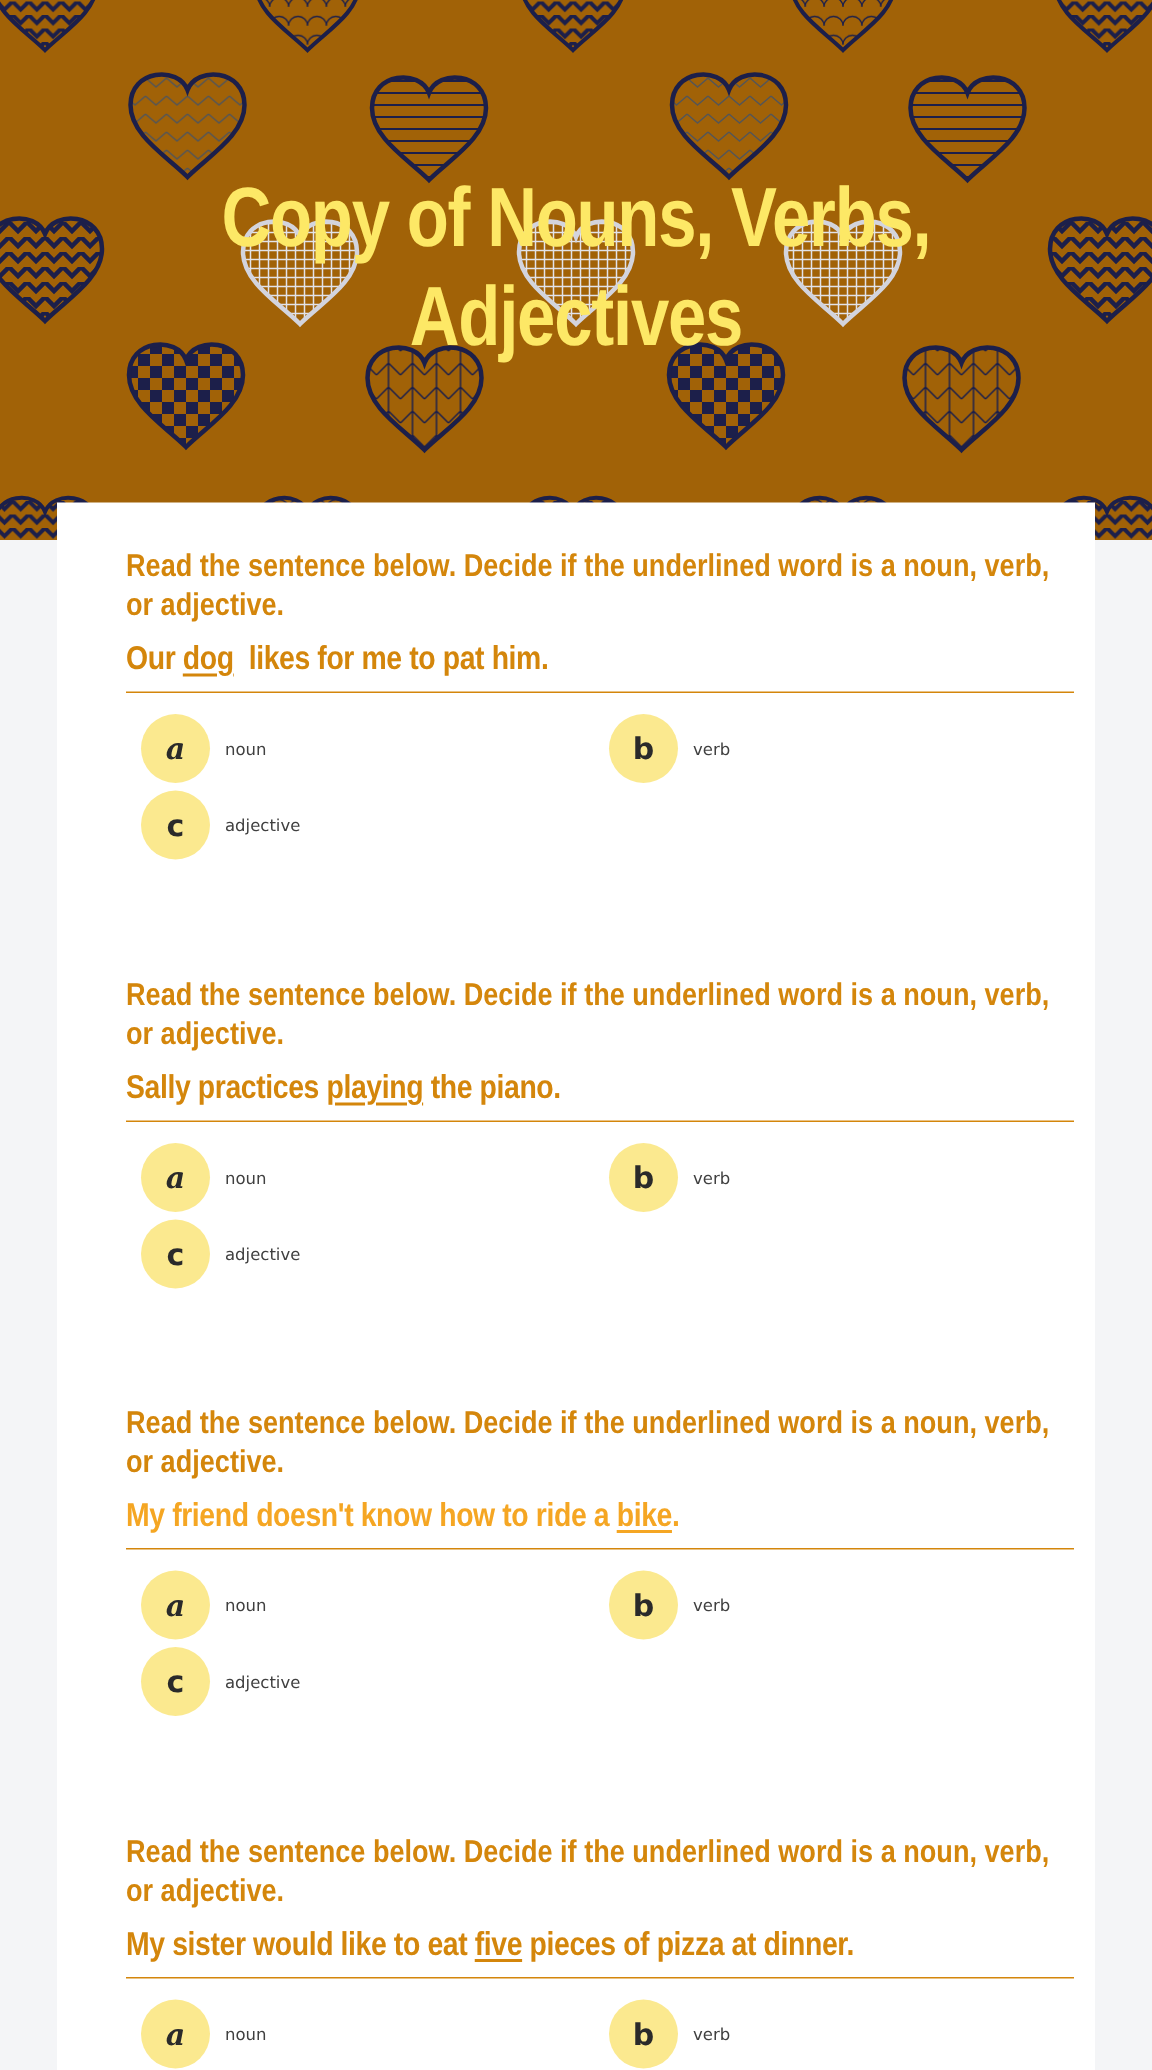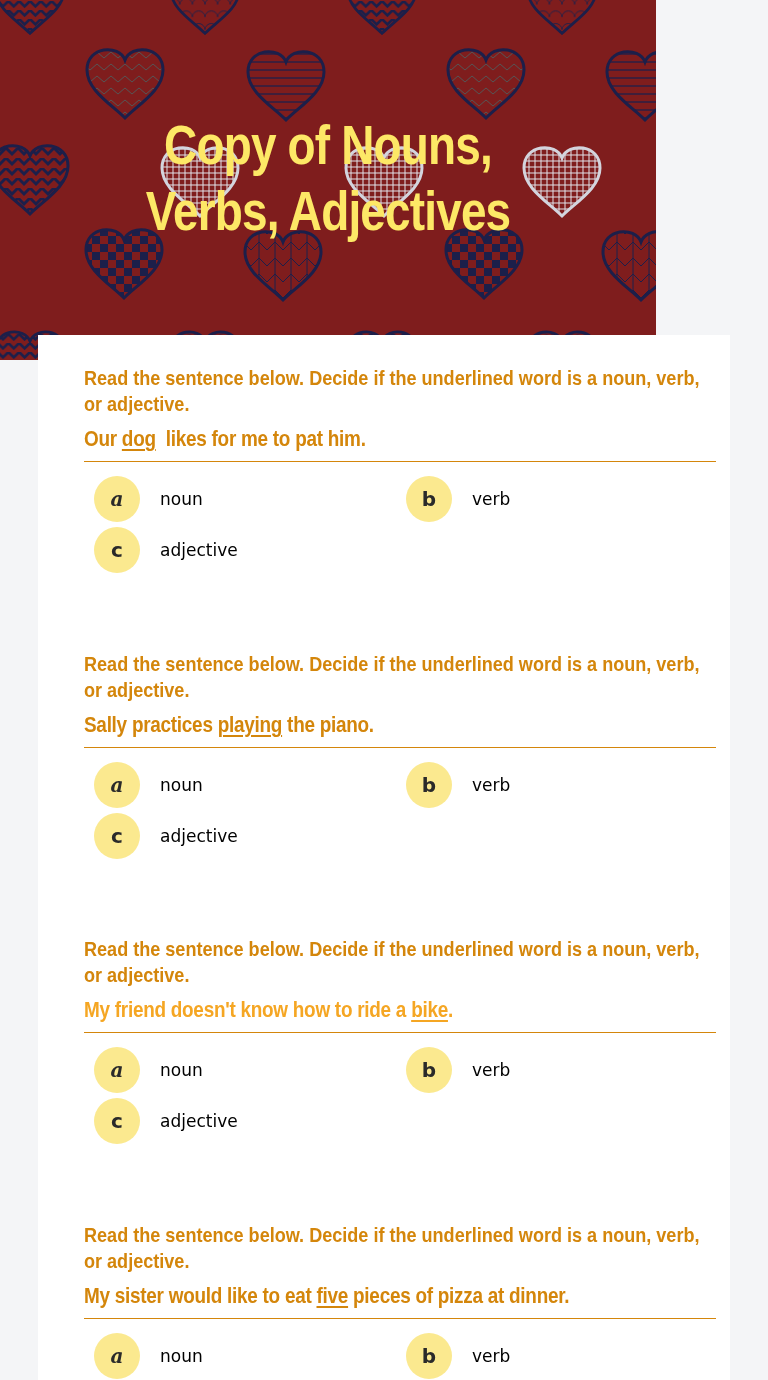--- a/index.html
+++ b/index.html
@@ -6,23 +6,23 @@
     html, body {
       width: 768px;
       height: 1380px;
       overflow: hidden;
       background: #f4f5f7;
       font-family: "Liberation Sans", sans-serif;
     }
     .header {
       position: absolute;
       left: 0; top: 0;
-      width: 656px;
+      width: 768px;
       height: 360px;
-      background: #7f1d1d;
+      background: #a16207;
       overflow: hidden;
     }
     .header svg.pattern {
       position: absolute;
       left: 0; top: 0;
     }
     .title {
       position: absolute;
       left: 0; right: 0;
       top: 112px;
@@ -103,23 +103,23 @@
       display: flex;
       align-items: center;
       justify-content: center;
       font-family: "DejaVu Sans", sans-serif;
       font-weight: bold;
       font-size: 20px;
       color: #2a2a2a;
     }
     .bubble.italic { font-style: italic; font-family: "DejaVu Serif", serif; }
     .opt-label {
-      margin-left: 20px;
-      font-size: 17px;
-      color: #000000;
+      margin-left: 10px;
+      font-size: 11px;
+      color: #404040;
       font-family: "DejaVu Sans", sans-serif;
     }
     .opt-a { left: 10px; top: 0; }
     .opt-b { left: 322px; top: 0; }
     .opt-c { left: 10px; top: 51px; }
   </style>
 </head>
 <body>
 
 <div class="header">

